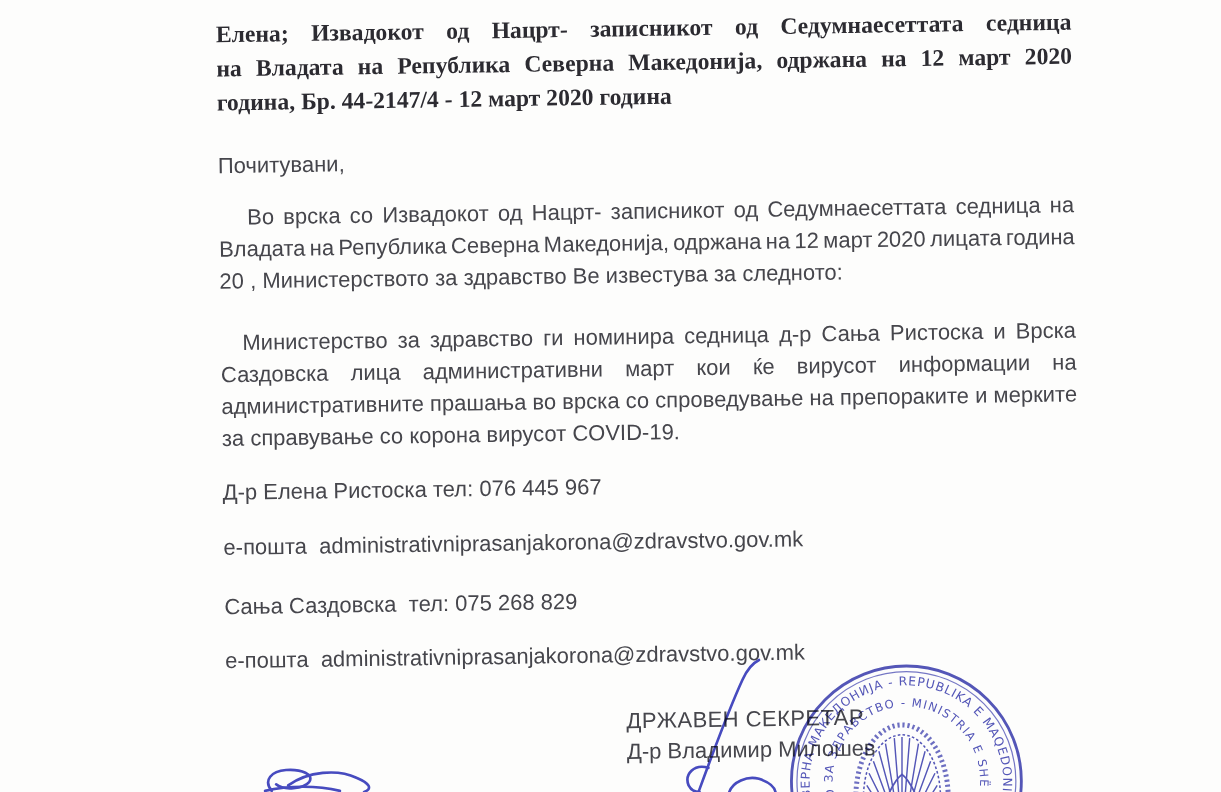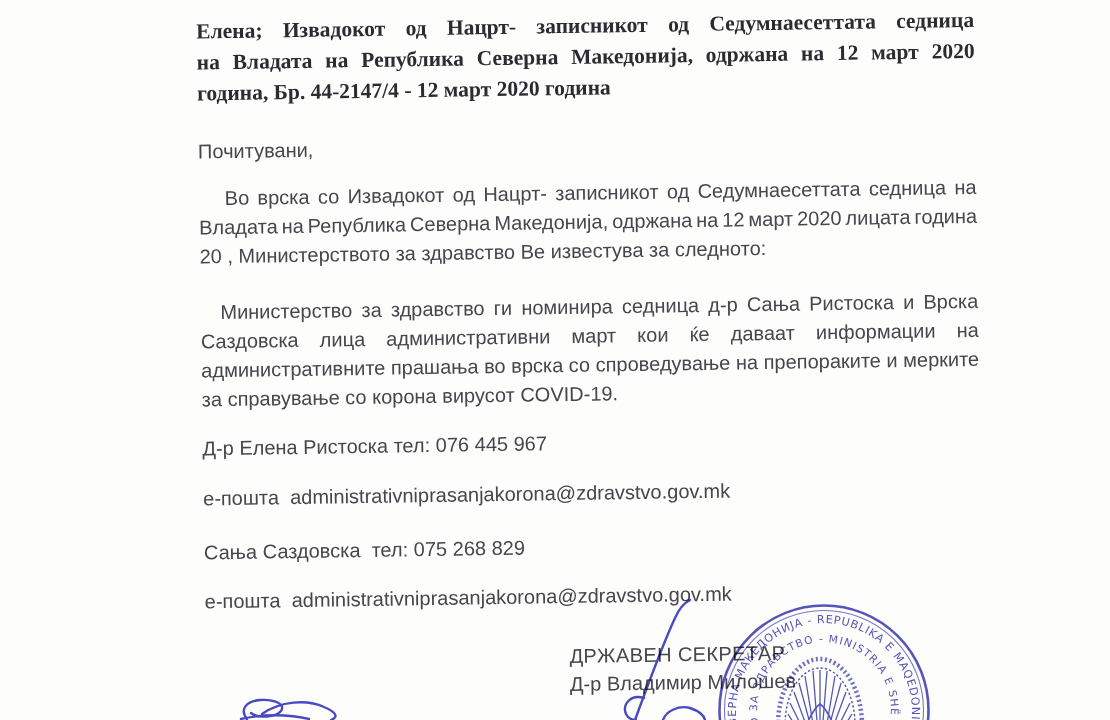--- a/index.html
+++ b/index.html
@@ -114,21 +114,21 @@
         <span>и</span>
         <span>Врска</span>
       </div>
     <div class="jline">
         <span>Саздовска</span>
         <span>лица</span>
         <span>административни</span>
         <span>март</span>
         <span>кои</span>
         <span>ќе</span>
-        <span>даваат</span>
+        <span>вирусот</span>
         <span>информации</span>
         <span>на</span>
       </div>
     <div class="jline">
         <span>административните</span>
         <span>прашања</span>
         <span>во</span>
         <span>врска</span>
         <span>со</span>
         <span>спроведување</span>

